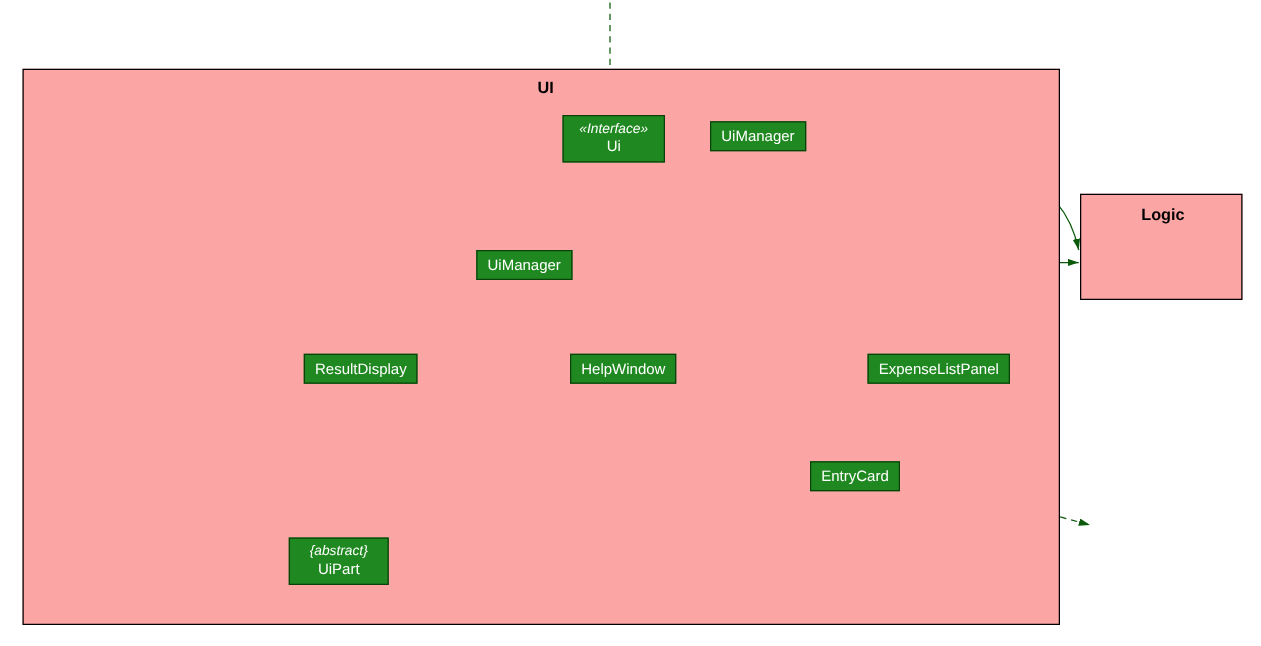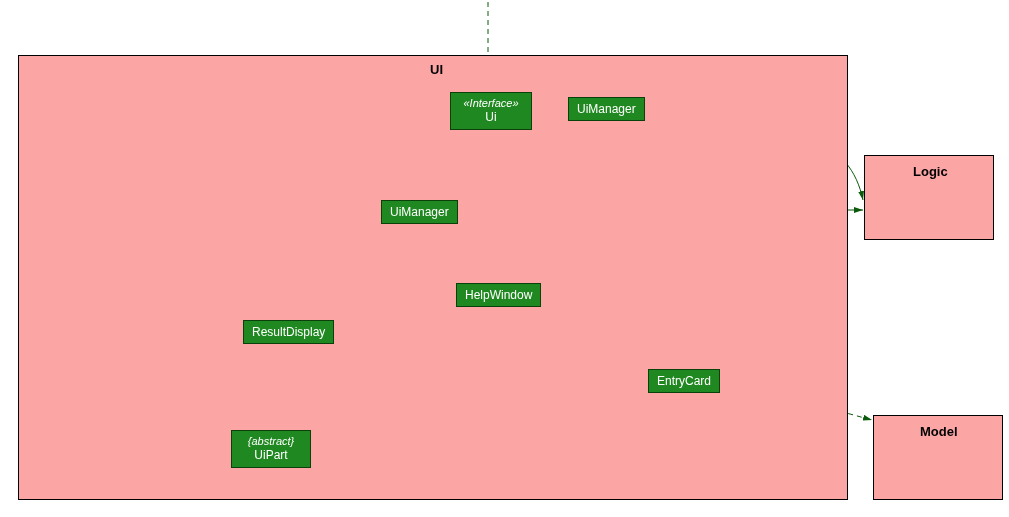--- a/index.html
+++ b/index.html
@@ -111,35 +111,33 @@
     <line x1="648" y1="381" x2="292" y2="455" stroke="#0a5a0a" stroke-width="1" marker-end="url(#hollow)"></line>
   </svg>
 
   <div class="box" style="left:18px; top:55px; width:830px; height:445px;"></div>
   <div class="label" style="left:430px; top:62px;">UI</div>
 
   <div class="box" style="left:864px; top:155px; width:130px; height:85px;">
     <div class="label" style="left:48px; top:8px; position:absolute;">Logic</div>
   </div>
 
-  <div class="box" style="left:873px; top:415px; width:130px; height:85px;">
-    <div class="label" style="left:46px; top:8px; position:absolute;">Model</div>
-  </div>
 
   <div class="node" style="left:450px; top:92px; width:82px;">
     <span class="stereo sub">«Interface»</span>
     <span class="sub">Ui</span>
   </div>
 
   <div class="node" style="left:568px; top:97px;">UiManager</div>
 
   <div class="node" style="left:381px; top:200px;">UiManager</div>
 
-  <div class="node" style="left:243px; top:283px;margin-top:37px;">ResultDisplay</div>
+  <div class="node" style="left:243px; top:283px;">ResultDisplay</div>
   <div class="node" style="left:456px; top:283px;">HelpWindow</div>
+  <div class="node" style="left:694px; top:283px;">ExpenseListPanel</div>
 
   <div class="node" style="left:648px; top:369px;">EntryCard</div>
 
   <div class="node" style="left:211px; top:430px; width:80px;margin-left:20px;">
     <span class="stereo sub">{abstract}</span>
     <span class="sub">UiPart</span>
   </div>
 
 </div>
 

